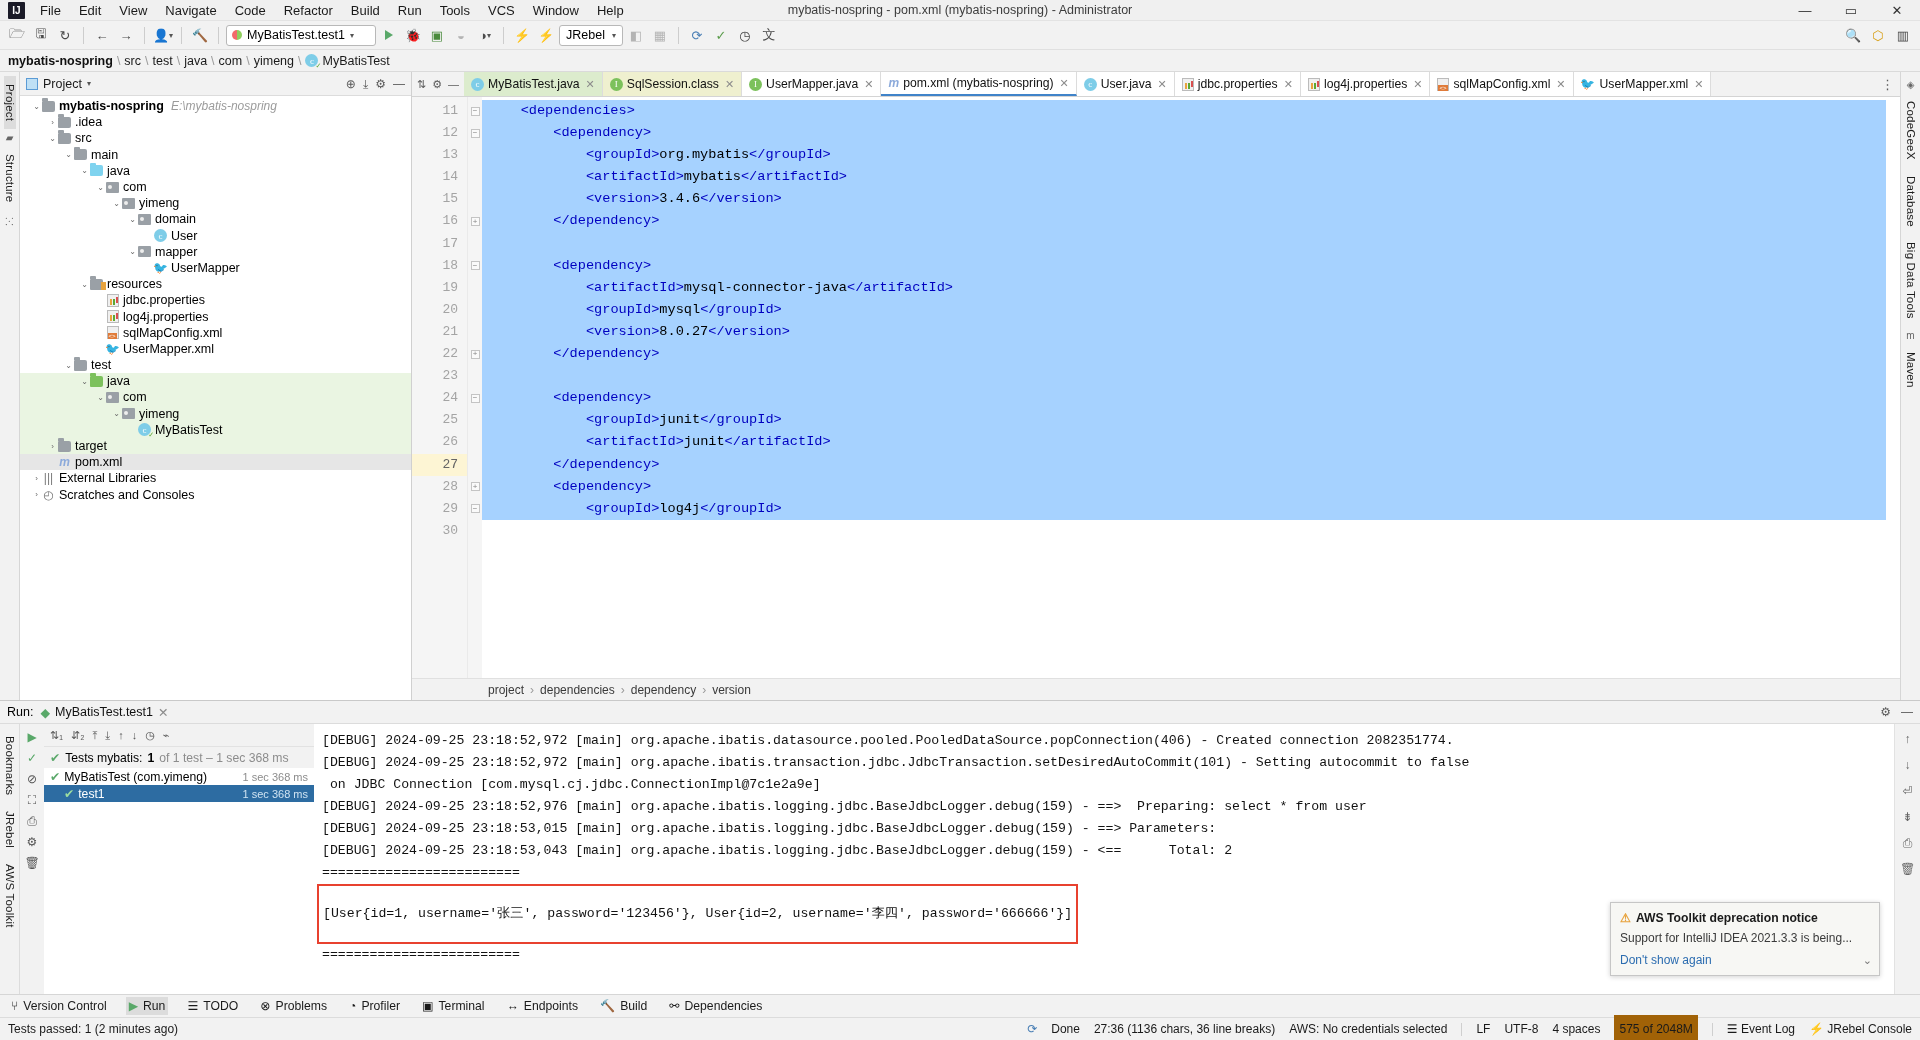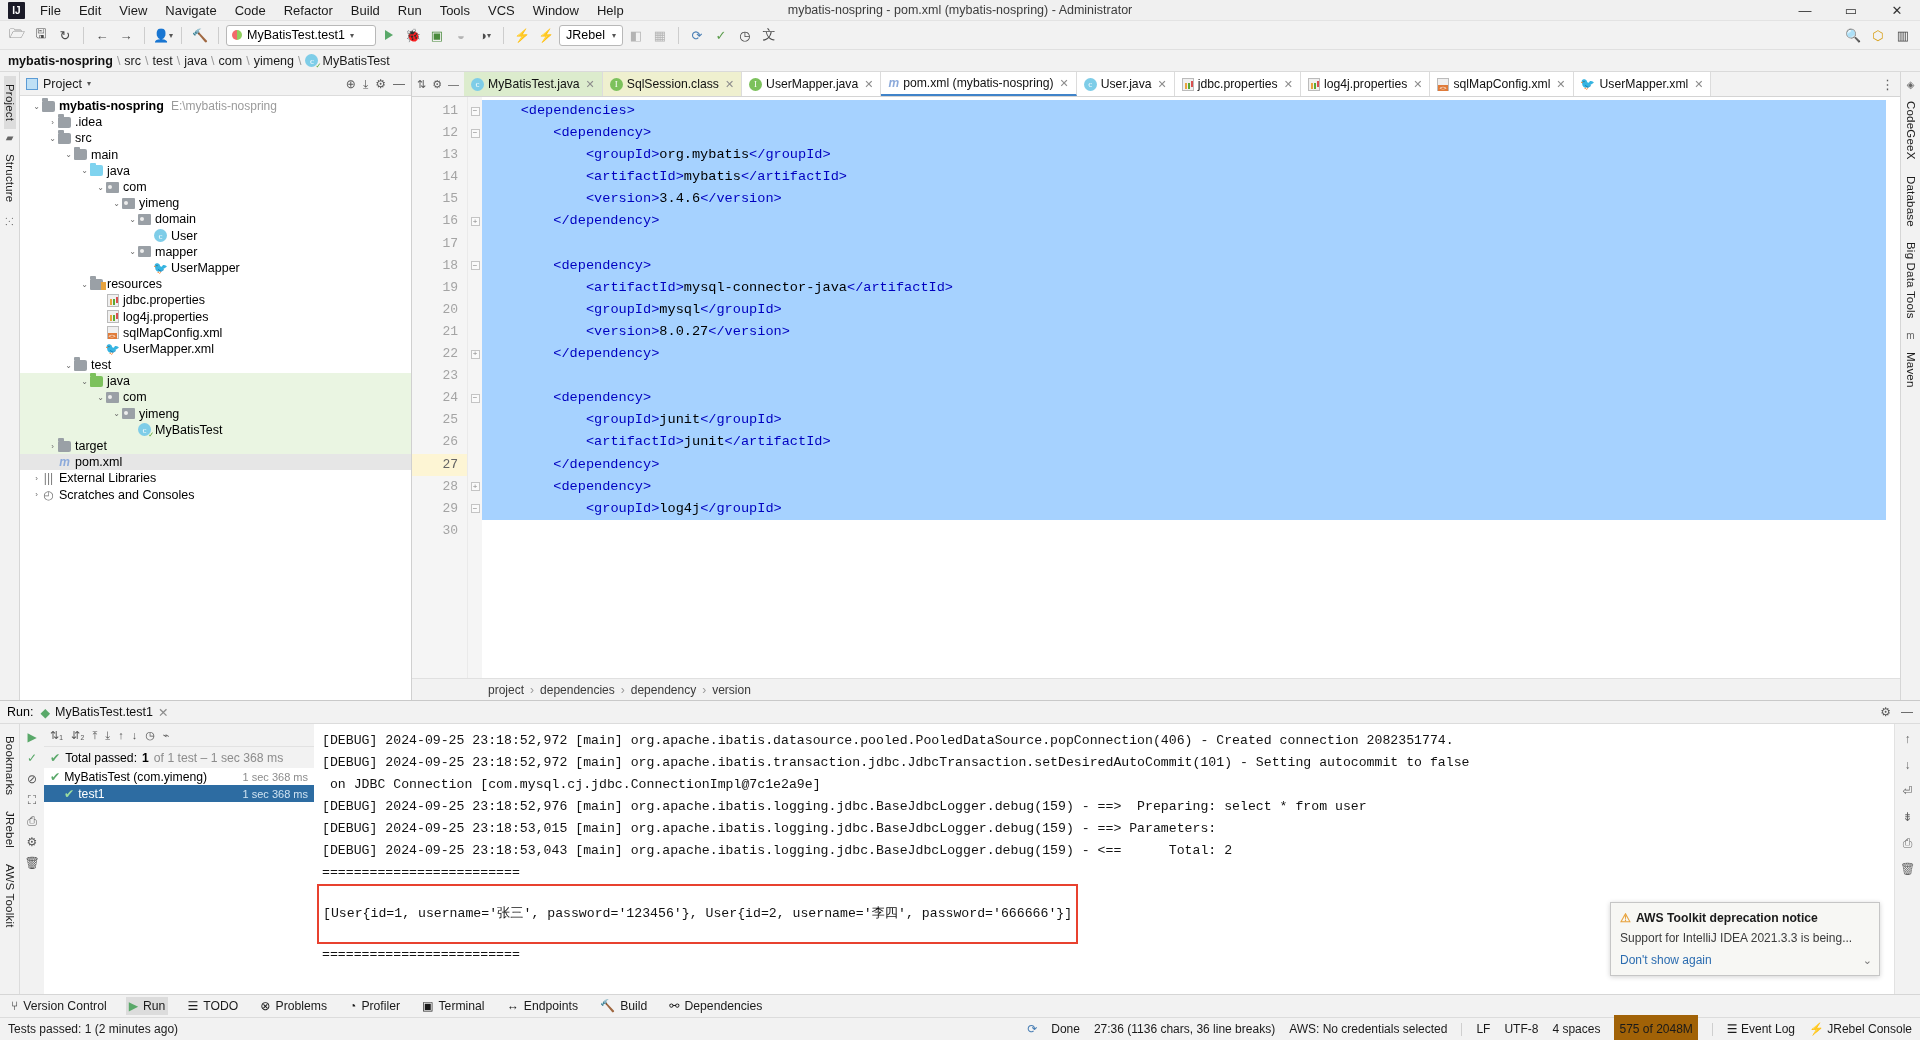--- a/index.html
+++ b/index.html
@@ -94,21 +94,21 @@
   .pp-sq { width: 12px; height: 12px; border: 1px solid #5b9bd5; background: #bfe0f5; }
   .pp-head-right { margin-left: auto; display: flex; gap: 7px; color: #5a5a5a; font-size: 12px; }
   .tree { flex: 1; overflow: hidden; padding-top: 2px; font-size: 12.5px; }
   .trow { height: 16.2px; display: flex; align-items: center; white-space: nowrap; padding-right: 6px; }
   .trow.green { background: #eaf5e2; }
   .trow.sel { background: #e6e6e6; }
   .tw { display: inline-block; width: 9px; text-align: center; font-size: 8px; color: #6a6a6a; flex: none; }
   .ti { width: 15px; text-align: center; margin-right: 3px; flex: none; display: inline-flex; align-items: center; justify-content: center; }
   .tlabel { color: #000; }
   .tlabel.bold { font-weight: bold; }
-  .tpath { color: #9b9b9b; margin-left: 7px; font-size: 12px; }
+  .tpath { color: #9b9b9b; margin-left: 7px; font-size: 12px; font-style: italic; }
   .fold { width: 13px; height: 11px; background: #9aa0a6; border-radius: 1px 2px 2px 1px; position: relative; display: inline-block; }
   .fold::before { content:""; position: absolute; top: -2.5px; left: 0; width: 6px; height: 3px; background: #9aa0a6; border-radius: 1px 1px 0 0; }
   .fold.blue { background: #7fd3ef; } .fold.blue::before { background: #7fd3ef; }
   .fold.green { background: #7cc15c; } .fold.green::before { background: #7cc15c; }
   .fold.res::after { content:""; position:absolute; right:-3px; bottom:0; width:5px; height:8px; background:#e8a33d; }
   .pkg { width: 13px; height: 11px; background: #9aa0a6; border-radius: 1px; position: relative; display: inline-block; }
   .pkg::after { content:""; position:absolute; left:2px; top:3px; width:4px; height:4px; background:#eee; border-radius:50%; }
   .cls { width: 13px; height: 13px; border-radius: 50%; background: #7ecde8; color: #fff; font-size: 9px; display: inline-flex; align-items: center; justify-content: center; font-family: "Liberation Serif", serif; }
   .cls.test { background: #7ecde8; position: relative; }
   .cls.test::after { content:"✓"; position:absolute; right:-3px; bottom:-3px; font-size:7px; color:#5ca833; }
@@ -720,21 +720,21 @@
           <span>⇵₂</span>
           <span>⤒</span>
           <span>⤓</span>
           <span>↑</span>
           <span>↓</span>
           <span>◷</span>
           <span>⌁</span>
         </div>
         <div class="test-status">
           <span style="color:#59a869">✔</span>
-          <span>Total passed:</span>
+          <span>Tests mybatis:</span>
           <span style="font-weight:bold">1</span>
           <span class="ts-gray">of 1 test – 1 sec 368 ms</span>
         </div>
         <div class="test-tree" id="testtree">
             <div class="ttrow" style="padding-left: 6px;">
               <span style="color:#59a869">✔</span>
               <span>MyBatisTest (com.yimeng)</span>
               <span class="tt-time">1 sec 368 ms</span>
             </div>
             <div class="ttrow sel" style="padding-left: 20px;">

